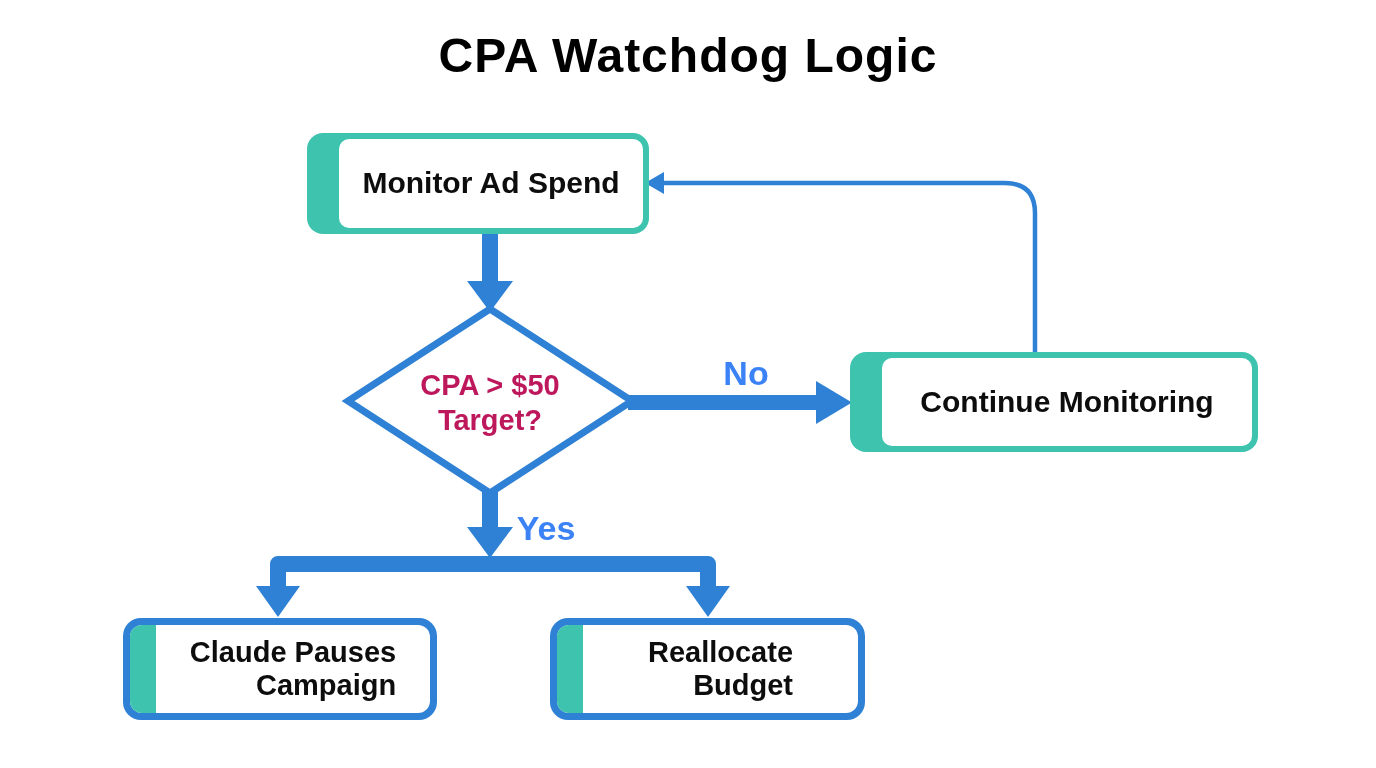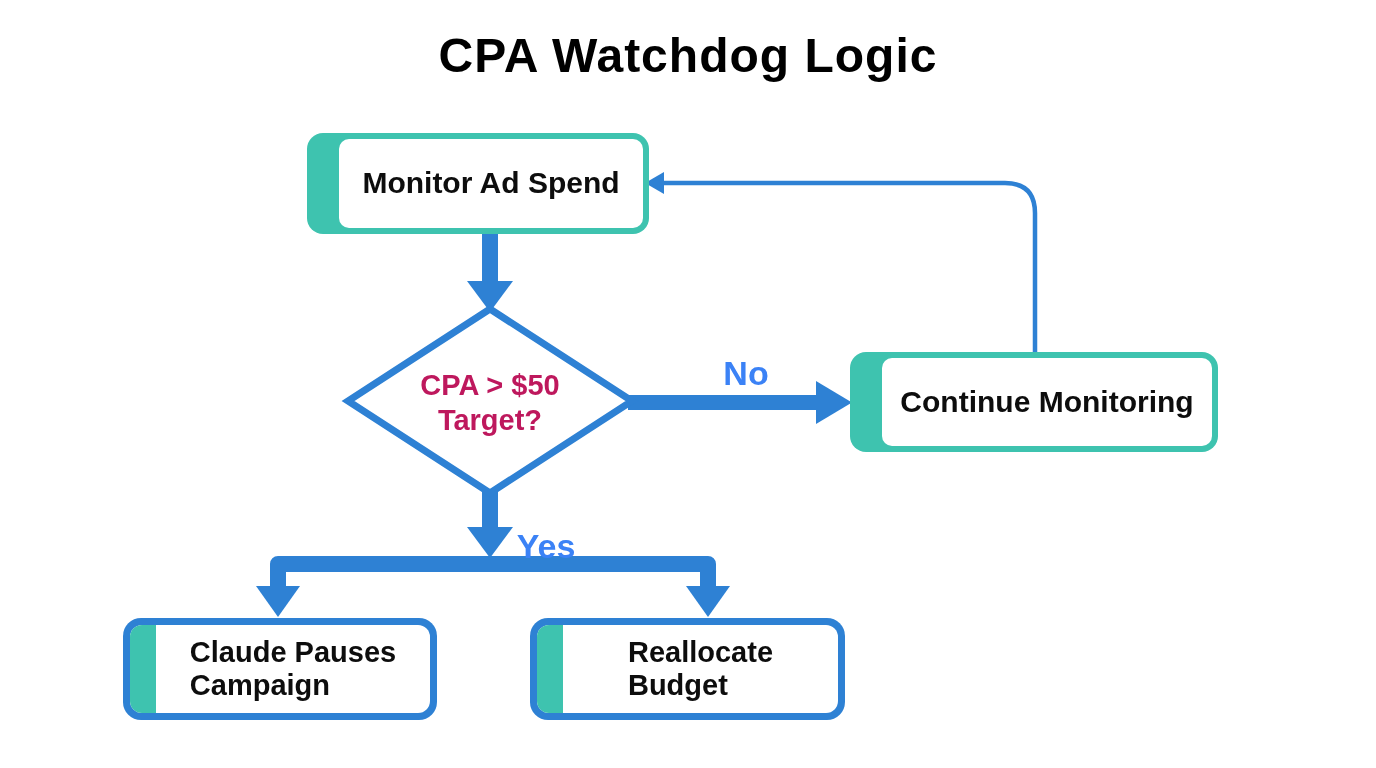--- a/index.html
+++ b/index.html
@@ -19,34 +19,34 @@
     background:#ffffff;border-radius:10px;flex:1;
     display:flex;align-items:center;justify-content:center;
   }
   .blue-node{background:#2e81d4;border-radius:18px;padding:7px;}
   .blue-node .inner{
     background:#ffffff;border-radius:12px;flex:1;display:flex;overflow:hidden;
   }
   .blue-node .accent{width:26px;background:#3ec3af;flex:none;}
   .blue-node .content{flex:1;display:flex;align-items:center;justify-content:center;}
   .node-label{
-    font-size:30px;font-weight:700;color:#0d0d0d;text-align:left;
+    font-size:30px;font-weight:700;color:#0d0d0d;text-align:right;
     line-height:1.15;white-space:pre-line;
   }
   .diamond-label{
     position:absolute;left:370px;top:368px;width:240px;
     text-align:center;font-size:29px;font-weight:700;color:#be185d;
     line-height:1.2;white-space:pre-line;
   }
   .edge-label{
     position:absolute;font-size:34px;font-weight:700;color:#3b82f6;
     text-align:center;line-height:40px;
   }
   .edge-label.no{left:696px;top:353px;width:100px;}
-  .edge-label.yes{left:496px;top:526px;width:100px;}
+  .edge-label.yes{left:496px;top:508px;width:100px;}
 </style>
 </head>
 <body>
 
 <div class="canvas">
 
   <h1 class="title">CPA Watchdog Logic</h1>
 
   <svg class="connectors" width="1376" height="768" viewBox="0 0 1376 768">
 
@@ -78,37 +78,37 @@
 
     <polygon points="490,309 632,401 490,493 348,401" fill="#ffffff" stroke="#2e81d4" stroke-width="7"></polygon>
   </svg>
 
   <div class="node teal-node" style="left:307px;top:133px;width:342px;height:101px;">
     <div class="inner">
       <span class="node-label">Monitor Ad Spend</span>
     </div>
   </div>
 
-  <div class="node teal-node" style="left:850px;top:352px;width:368px;height:100px;">
+  <div class="node teal-node" style="left:850px;top:352px;width:408px;height:100px;">
     <div class="inner">
       <span class="node-label">Continue Monitoring</span>
     </div>
   </div>
 
   <div class="node blue-node" style="left:123px;top:618px;width:314px;height:102px;">
     <div class="inner">
       <div class="accent"></div>
       <div class="content">
         <span class="node-label" style="font-size:29px;">Claude Pauses
 Campaign</span>
       </div>
     </div>
   </div>
 
-  <div class="node blue-node" style="left:530px;top:618px;width:315px;height:102px;">
+  <div class="node blue-node" style="left:550px;top:618px;width:315px;height:102px;">
     <div class="inner">
       <div class="accent"></div>
       <div class="content">
         <span class="node-label" style="font-size:29px;">Reallocate
 Budget</span>
       </div>
     </div>
   </div>
 
   <div class="diamond-label">CPA &gt; $50

